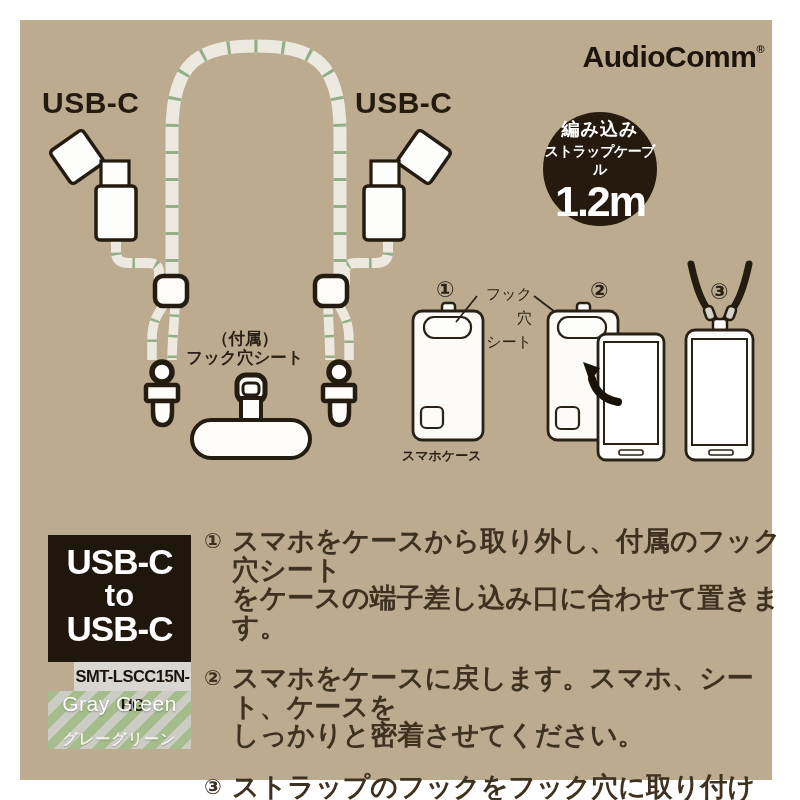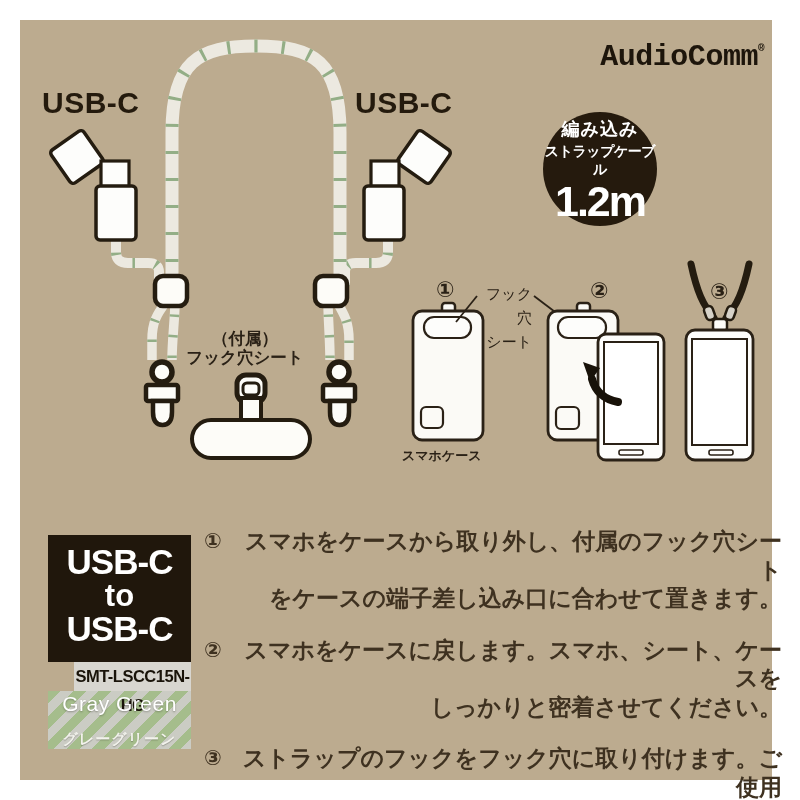--- a/index.html
+++ b/index.html
@@ -8,21 +8,21 @@
 
   .canvas { position: absolute; left: 20px; top: 20px; width: 752px; height: 760px; background: #bcab8f; }
 
   .illustration-svg { position: absolute; left: 0; top: 0; width: 800px; height: 800px; pointer-events: none; }
 
   .abs { position: absolute; }
 
   .usb-label { font-size: 30px; font-weight: 800; color: #241a0d; letter-spacing: 0.5px; }
 
   .logo { left: 540px; top: 40px; width: 224px; text-align: right; font-size: 30px; font-weight: 800;
-          color: #1d150b; letter-spacing: -0.5px; font-family: Liberation Mono, monospace; }
+          color: #1d150b; letter-spacing: -0.5px; }
   .logo sup { font-size: 11px; font-weight: 700; vertical-align: 14px; }
 
   .badge { left: 543px; top: 112px; width: 114px; height: 114px; border-radius: 50%;
            background: #251a0d; color: #ffffff; display: flex; flex-direction: column;
            align-items: center; justify-content: center; text-align: center; }
   .badge .b1 { font-size: 18px; font-weight: 700; letter-spacing: 1px; }
   .badge .b2 { font-size: 14px; font-weight: 700; margin-top: 2px; letter-spacing: -0.5px; }
   .badge .b3 { font-size: 43px; font-weight: 800; letter-spacing: -2px; line-height: 40px; margin-top: 2px; }
 
   .sheet-caption { left: 172px; top: 329px; width: 146px; text-align: center;
@@ -42,21 +42,21 @@
   .box-swatch { height: 58px; display: flex; flex-direction: column; align-items: center; justify-content: center;
                 background: repeating-linear-gradient(135deg, #a5bd8c 0 9px, #cbccc4 9px 18px); }
   .box-swatch .en { font-size: 21px; font-weight: 400; color: #ffffff; text-shadow: 0 1px 2px rgba(60,60,50,0.45); letter-spacing: 0.5px; }
   .box-swatch .jp { font-size: 15px; font-weight: 700; color: #f2f2ec; margin-top: 14px; letter-spacing: 1px;
                     text-shadow: 0 1px 1px rgba(60,60,50,0.35); }
 
   .instructions { left: 204px; top: 527px; width: 578px; color: #3e3120; }
   .instr { display: flex; }
   .instr + .instr { margin-top: 23px; }
   .instr .num { width: 28px; flex: none; font-size: 21px; font-weight: 700; line-height: 28.5px; }
-  .instr .txt { font-size: 23px; font-weight: 700; line-height: 28.5px; white-space: pre-line; text-align: right; }
+  .instr .txt { font-size: 27px; font-weight: 700; line-height: 28.5px; white-space: pre-line; }
 </style>
 </head>
 <body>
 
 <div class="canvas"></div>
 
 <svg class="illustration-svg" viewBox="0 0 800 800">
 
   <g>
     <path d="M 116,230 L 116,252 Q 116,263 128,263 L 148,263 Q 159,263 159,272 L 159,286" fill="none" stroke="#ece9e0" stroke-width="10"></path>

